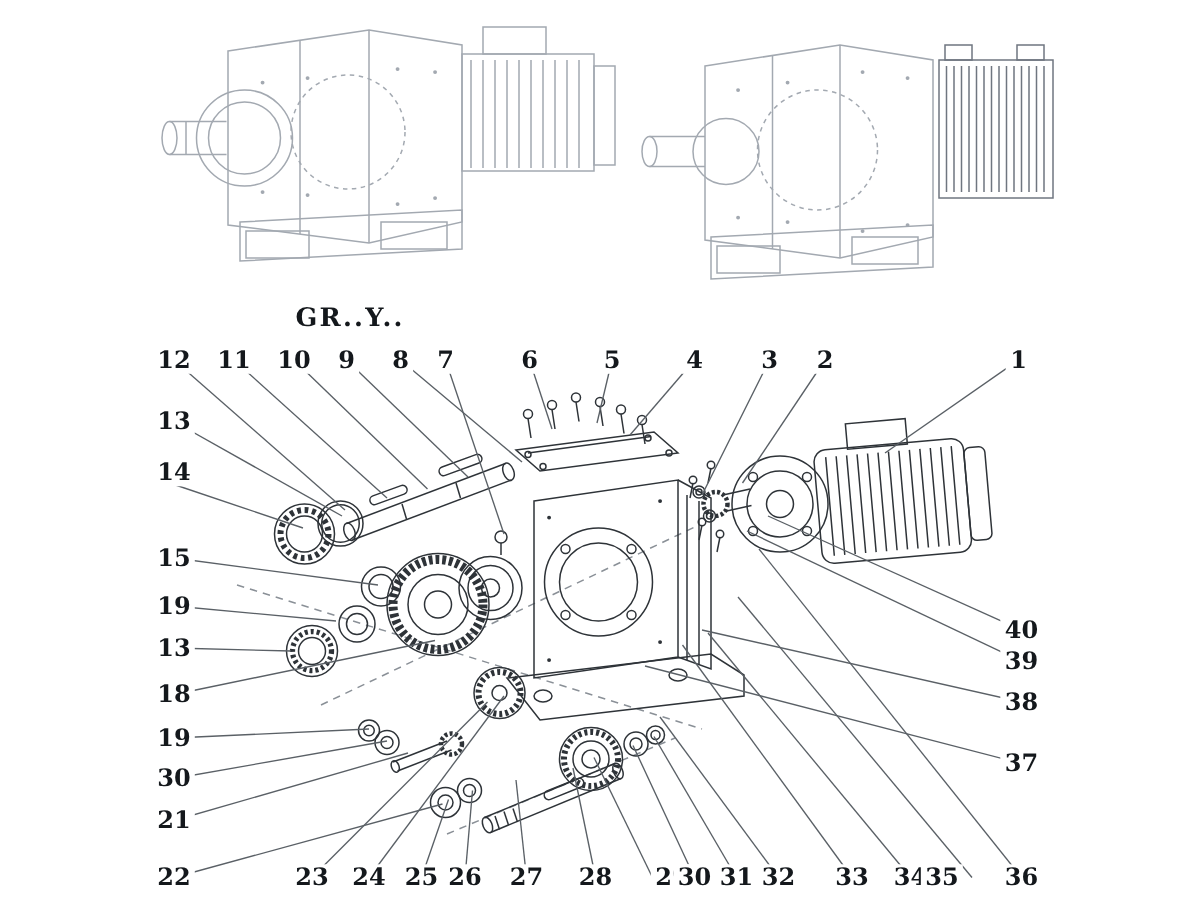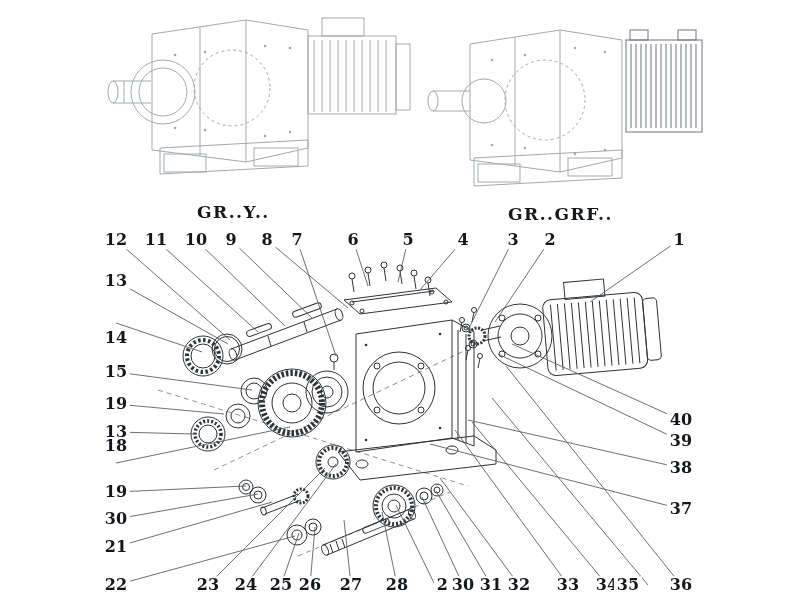--- a/index.html
+++ b/index.html
@@ -279,41 +279,40 @@
         <line x1="681" y1="585" x2="506" y2="366"></line>
         <line x1="681" y1="509" x2="430" y2="444"></line>
         <line x1="681" y1="468" x2="468" y2="420"></line>
         <line x1="681" y1="441" x2="498" y2="354"></line>
         <line x1="681" y1="420" x2="512" y2="344"></line>
       </g>
   </svg>
 
   <div class="variant-label label-gr-y">GR..Y..</div>
 
-  <div class="variant-label label-gr-grf">GR..GRF..</div>
 
   <div id="callout-layer">
       <div class="callout" style="left: 679px; top: 240px;">1</div>
       <div class="callout" style="left: 550px; top: 240px;">2</div>
       <div class="callout" style="left: 513px; top: 240px;">3</div>
       <div class="callout" style="left: 463px; top: 240px;">4</div>
       <div class="callout" style="left: 408px; top: 240px;">5</div>
       <div class="callout" style="left: 353px; top: 240px;">6</div>
       <div class="callout" style="left: 297px; top: 240px;">7</div>
       <div class="callout" style="left: 267px; top: 240px;">8</div>
       <div class="callout" style="left: 231px; top: 240px;">9</div>
       <div class="callout" style="left: 196px; top: 240px;">10</div>
       <div class="callout" style="left: 156px; top: 240px;">11</div>
       <div class="callout" style="left: 116px; top: 240px;">12</div>
       <div class="callout" style="left: 116px; top: 281px;">13</div>
-      <div class="callout" style="left: 116px; top: 338px;">14</div>
+      <div class="callout" style="left: 116px; top: 315px;">14</div>
       <div class="callout" style="left: 116px; top: 372px;">15</div>
       <div class="callout" style="left: 116px; top: 404px;">19</div>
       <div class="callout" style="left: 116px; top: 432px;">13</div>
-      <div class="callout" style="left: 116px; top: 446px; text-align: center;">18</div>
+      <div class="callout" style="left: 116px; top: 463px; text-align: center;">18</div>
       <div class="callout" style="left: 116px; top: 492px;">19</div>
       <div class="callout" style="left: 116px; top: 519px;">30</div>
       <div class="callout" style="left: 116px; top: 547px;">21</div>
       <div class="callout" style="left: 116px; top: 585px;">22</div>
       <div class="callout" style="left: 208px; top: 585px;">23</div>
       <div class="callout" style="left: 246px; top: 585px;">24</div>
       <div class="callout" style="left: 281px; top: 585px;">25</div>
       <div class="callout" style="left: 310px; top: 585px;">26</div>
       <div class="callout" style="left: 351px; top: 585px;">27</div>
       <div class="callout" style="left: 397px; top: 585px;">28</div>

